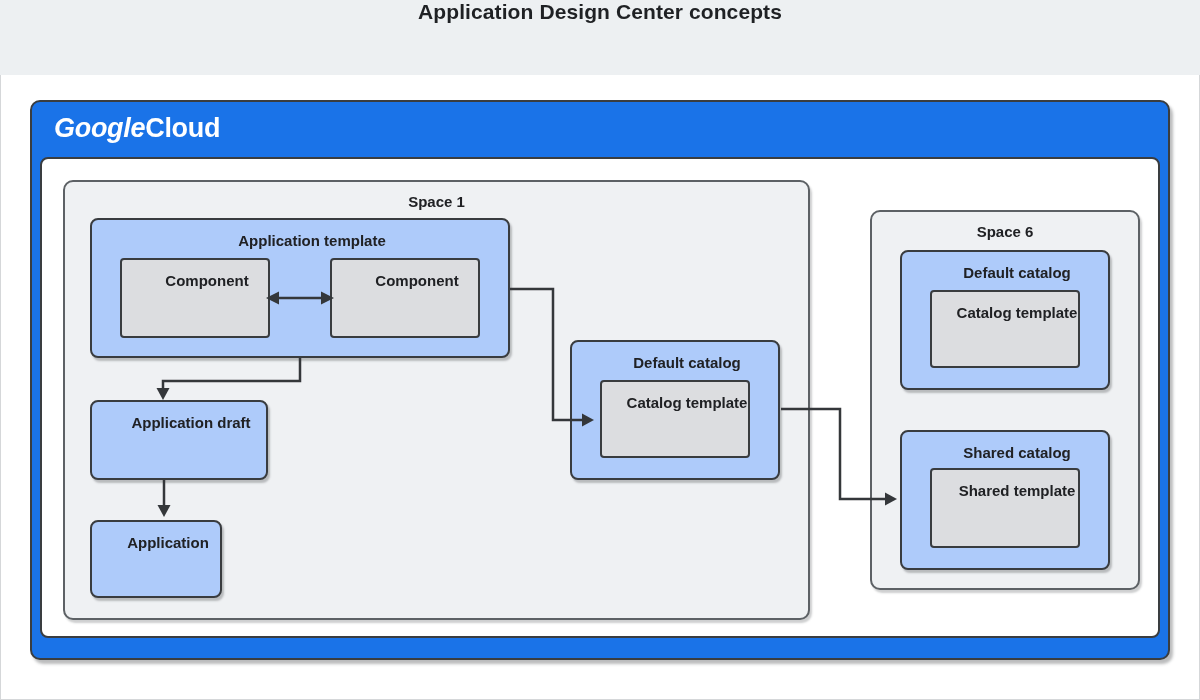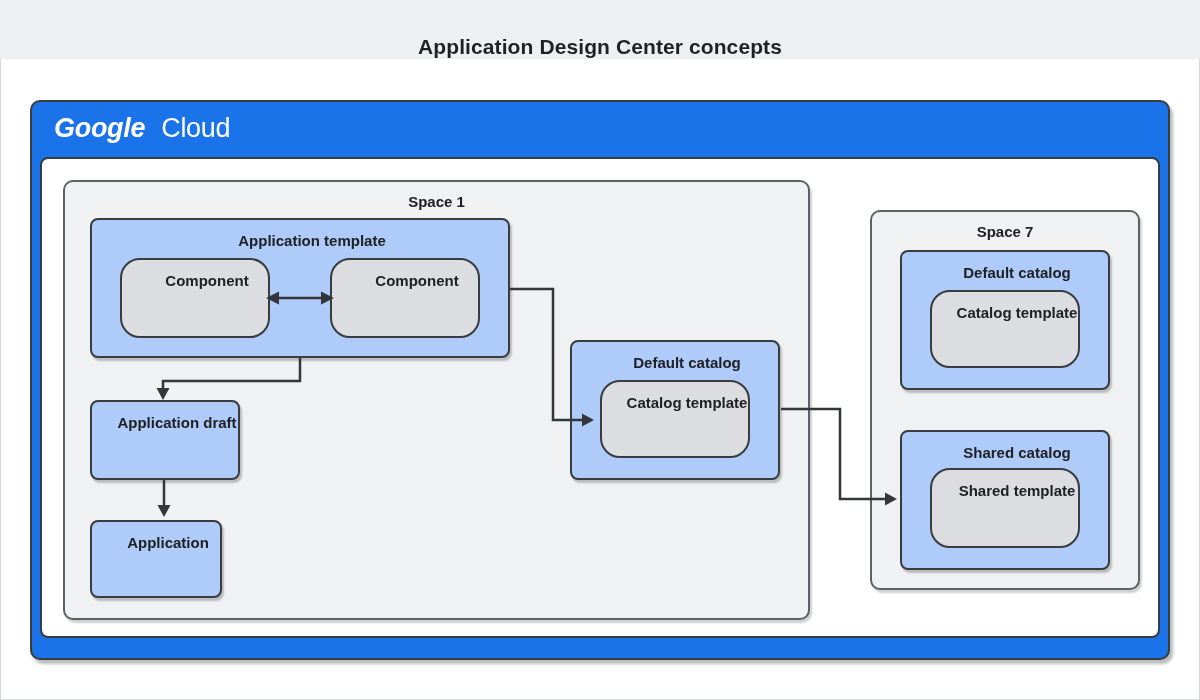--- a/index.html
+++ b/index.html
@@ -4,56 +4,56 @@
 <style>
   * { margin: 0; padding: 0; box-sizing: border-box; }
   html, body { width: 1200px; height: 700px; }
   body { font-family: "Liberation Sans", sans-serif; background: #ffffff; }
   #app {
     position: relative; width: 1200px; height: 700px;
     background: #ffffff; overflow: hidden;
     box-shadow: inset 0 0 0 1px #d5d7d9;
   }
   .topbar {
-    position: absolute; left: 0; top: 0; width: 1200px; height: 59px;
-    background: #edf0f2; display: flex; align-items: flex-end; justify-content: center;
+    position: absolute; left: 0; top: 0; width: 1200px; height: 75px;
+    background: #edf0f2; display: flex; align-items: flex-start; justify-content: center;
   }
   .page-title {
     font-size: 21px; font-weight: 700; color: #1f2124; letter-spacing: 0.1px;
   }
   .blue-container {
     position: absolute; left: 30px; top: 100px; width: 1140px; height: 560px;
     background: #1a73e8; border: 2px solid #3a3d40; border-radius: 10px;
     box-shadow: 3px 4px 3px rgba(60,64,67,0.35);
   }
   .gcloud {
     position: absolute; left: 22px; top: 11px; color: #ffffff;
     font-size: 27px; letter-spacing: -0.3px; white-space: nowrap;
   }
   .gcloud .g-bold { font-weight: 700; font-style: italic; }
-  .gcloud .g-light { font-weight: 400; margin-left: 16px; }
+  .gcloud .g-light { font-weight: 700; margin-left: 0; }
   .white-container {
     position: absolute; left: 40px; top: 157px; width: 1120px; height: 481px;
     background: #ffffff; border: 2px solid #3a3d40; border-radius: 8px;
   }
   .space-box {
     position: absolute; background: #eff1f3; border: 2px solid #5d6165;
     border-radius: 10px; box-shadow: 2px 3px 2px rgba(60,64,67,0.25);
   }
   .space-label {
     position: absolute; top: 11px; left: 0; width: 100%; text-align: center;
     font-size: 15px; font-weight: 700; color: #202124;
   }
   .blue-box {
     position: absolute; background: #aecbfa; border: 2px solid #393c3f;
     border-radius: 8px; box-shadow: 2px 3px 2px rgba(60,64,67,0.3);
   }
   .gray-box {
     position: absolute; background: #dcdde0; border: 2px solid #393c3f;
-    border-radius: 20px;
+    border-radius: 4px;
   }
   .box-label {
     position: absolute; top: 12px; left: 0; width: 100%; text-align: center;
     font-size: 15px; font-weight: 700; color: #202124; white-space: nowrap; padding-left: 24px;
   }
   #connectors {
     position: absolute; left: 0; top: 0; width: 1200px; height: 700px;
     pointer-events: none;
   }
   #connectors path, #connectors line {
@@ -85,37 +85,37 @@
   <div class="blue-box" style="left:90px; top:218px; width:420px; height:140px;">
     <div class="box-label">Application template</div>
   </div>
   <div class="gray-box" style="left:120px; top:258px; width:150px; height:80px;">
     <div class="box-label">Component</div>
   </div>
   <div class="gray-box" style="left:330px; top:258px; width:150px; height:80px;">
     <div class="box-label">Component</div>
   </div>
 
-  <div class="blue-box" style="left:90px; top:400px; width:150px; height:80px;">
+  <div class="blue-box" style="left:90px; top:400px; width:178px; height:80px;">
     <div class="box-label">Application draft</div>
   </div>
 
   <div class="blue-box" style="left:90px; top:520px; width:132px; height:78px;">
     <div class="box-label">Application</div>
   </div>
 
   <div class="blue-box" style="left:570px; top:340px; width:210px; height:140px;">
     <div class="box-label">Default catalog</div>
   </div>
   <div class="gray-box" style="left:600px; top:380px; width:150px; height:78px;">
     <div class="box-label">Catalog template</div>
   </div>
 
   <div class="space-box" style="left:870px; top:210px; width:270px; height:380px;">
-    <div class="space-label">Space 7</div>
+    <div class="space-label">Space 6</div>
   </div>
 
   <div class="blue-box" style="left:900px; top:250px; width:210px; height:140px;">
     <div class="box-label">Default catalog</div>
   </div>
   <div class="gray-box" style="left:930px; top:290px; width:150px; height:78px;">
     <div class="box-label">Catalog template</div>
   </div>
 
   <div class="blue-box" style="left:900px; top:430px; width:210px; height:140px;">

